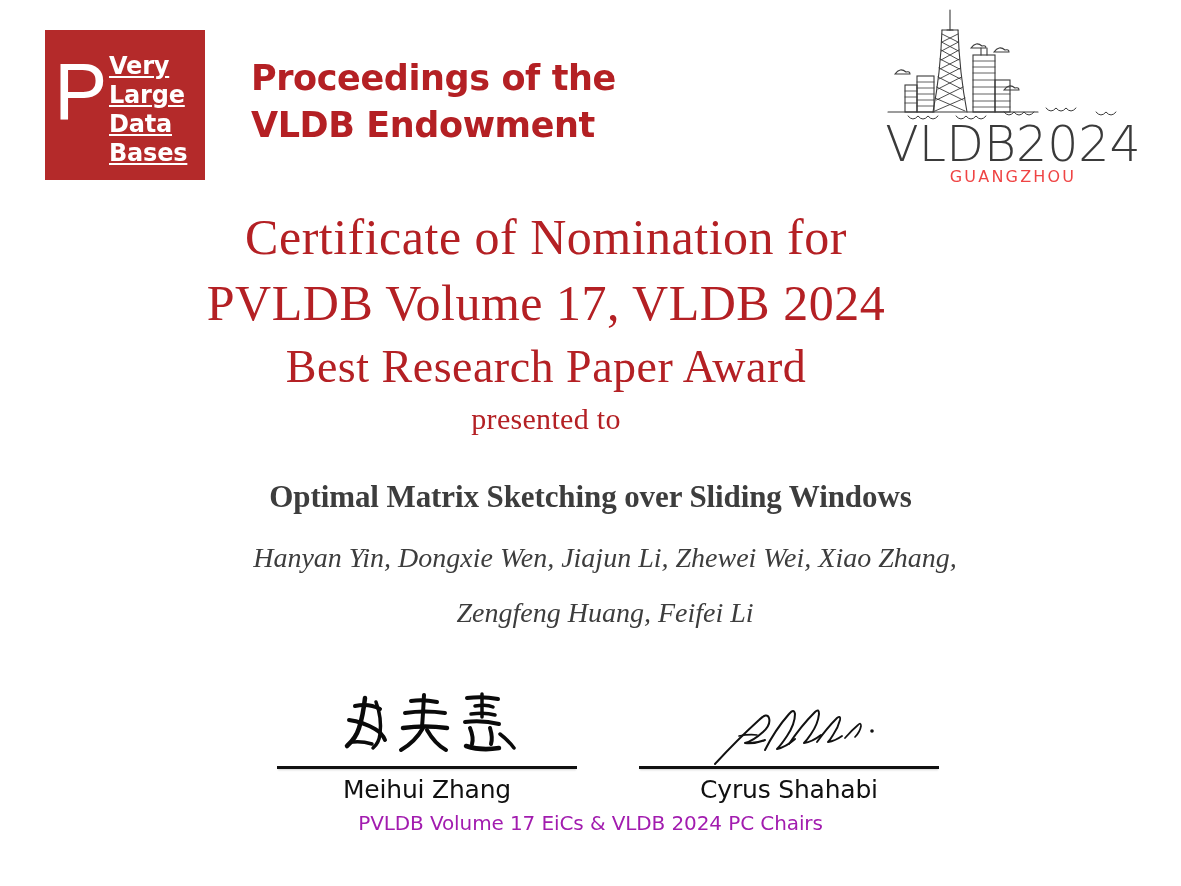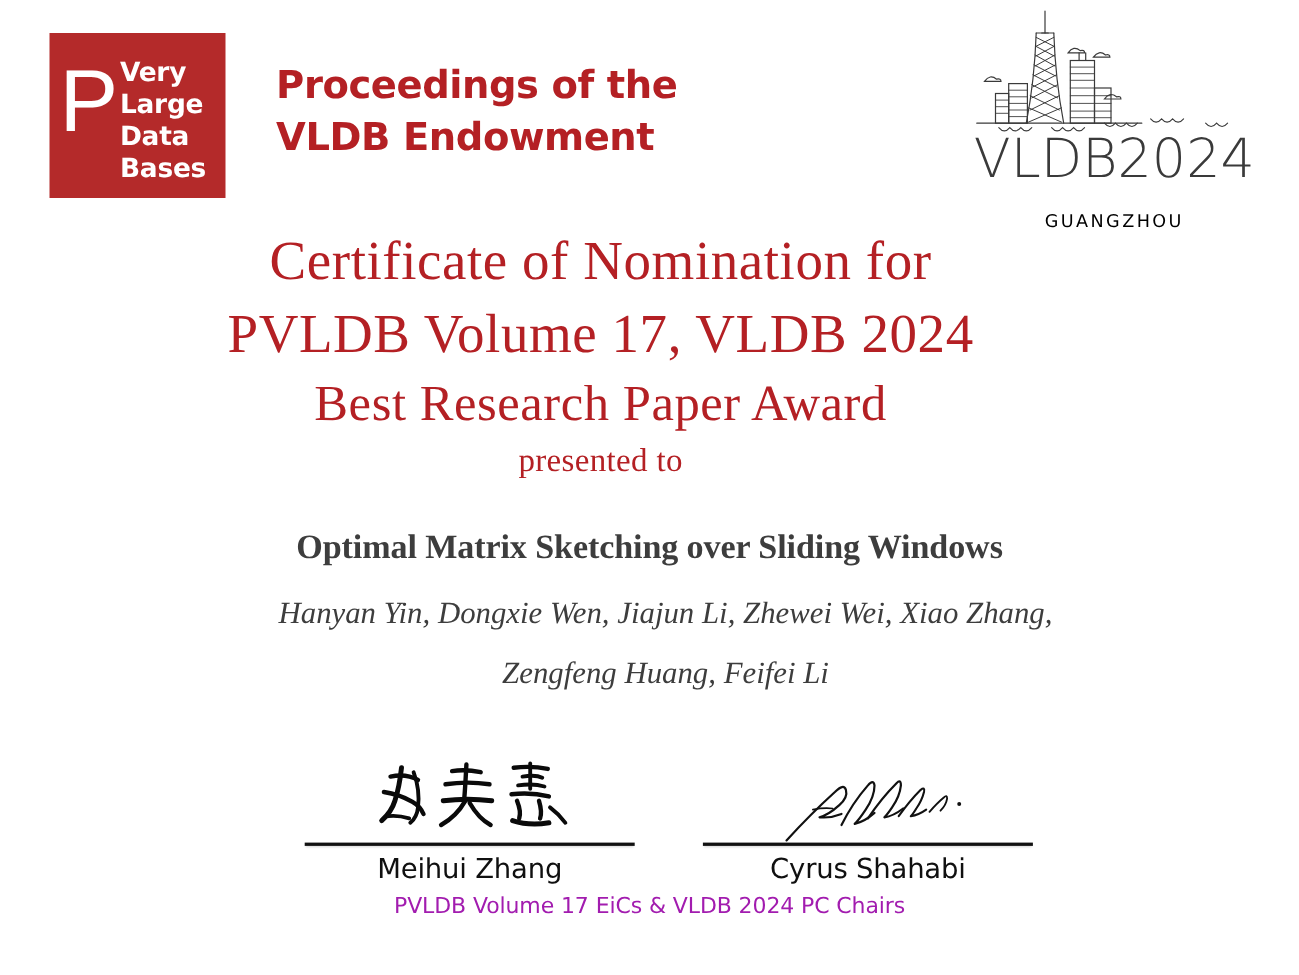--- a/index.html
+++ b/index.html
@@ -50,20 +50,21 @@
     top: 22px;
     width: 92px;
   }
   #pvldb-logo .stack div {
     font-size: 24px;
     line-height: 29px;
     font-weight: bold;
     letter-spacing: -0.2px;
     color: #ffffff;
     font-family: "DejaVu Sans", sans-serif;
+    text-decoration: underline;
   }
 
   
   #proceedings {
     position: absolute;
     left: 251px;
     top: 55px;
     color: #b42024;
     font-size: 35px;
     line-height: 47px;
@@ -97,23 +98,22 @@
   #vldb2024-logo .subwordmark {
     position: absolute;
     left: 0;
     top: 160px;
     width: 270px;
     text-align: center;
     font-family: "DejaVu Sans", sans-serif;
     font-size: 16px;
     line-height: 18px;
     font-weight: 400;
-    color: #000000;
+    color: #ef4444;
     letter-spacing: 2.2px;
-    margin-top: 24px;
   }
 
   
   #title-block {
     position: absolute;
     left: 0;
     top: 204px;
     width: 1092px;
     text-align: center;
     color: #b42024;

